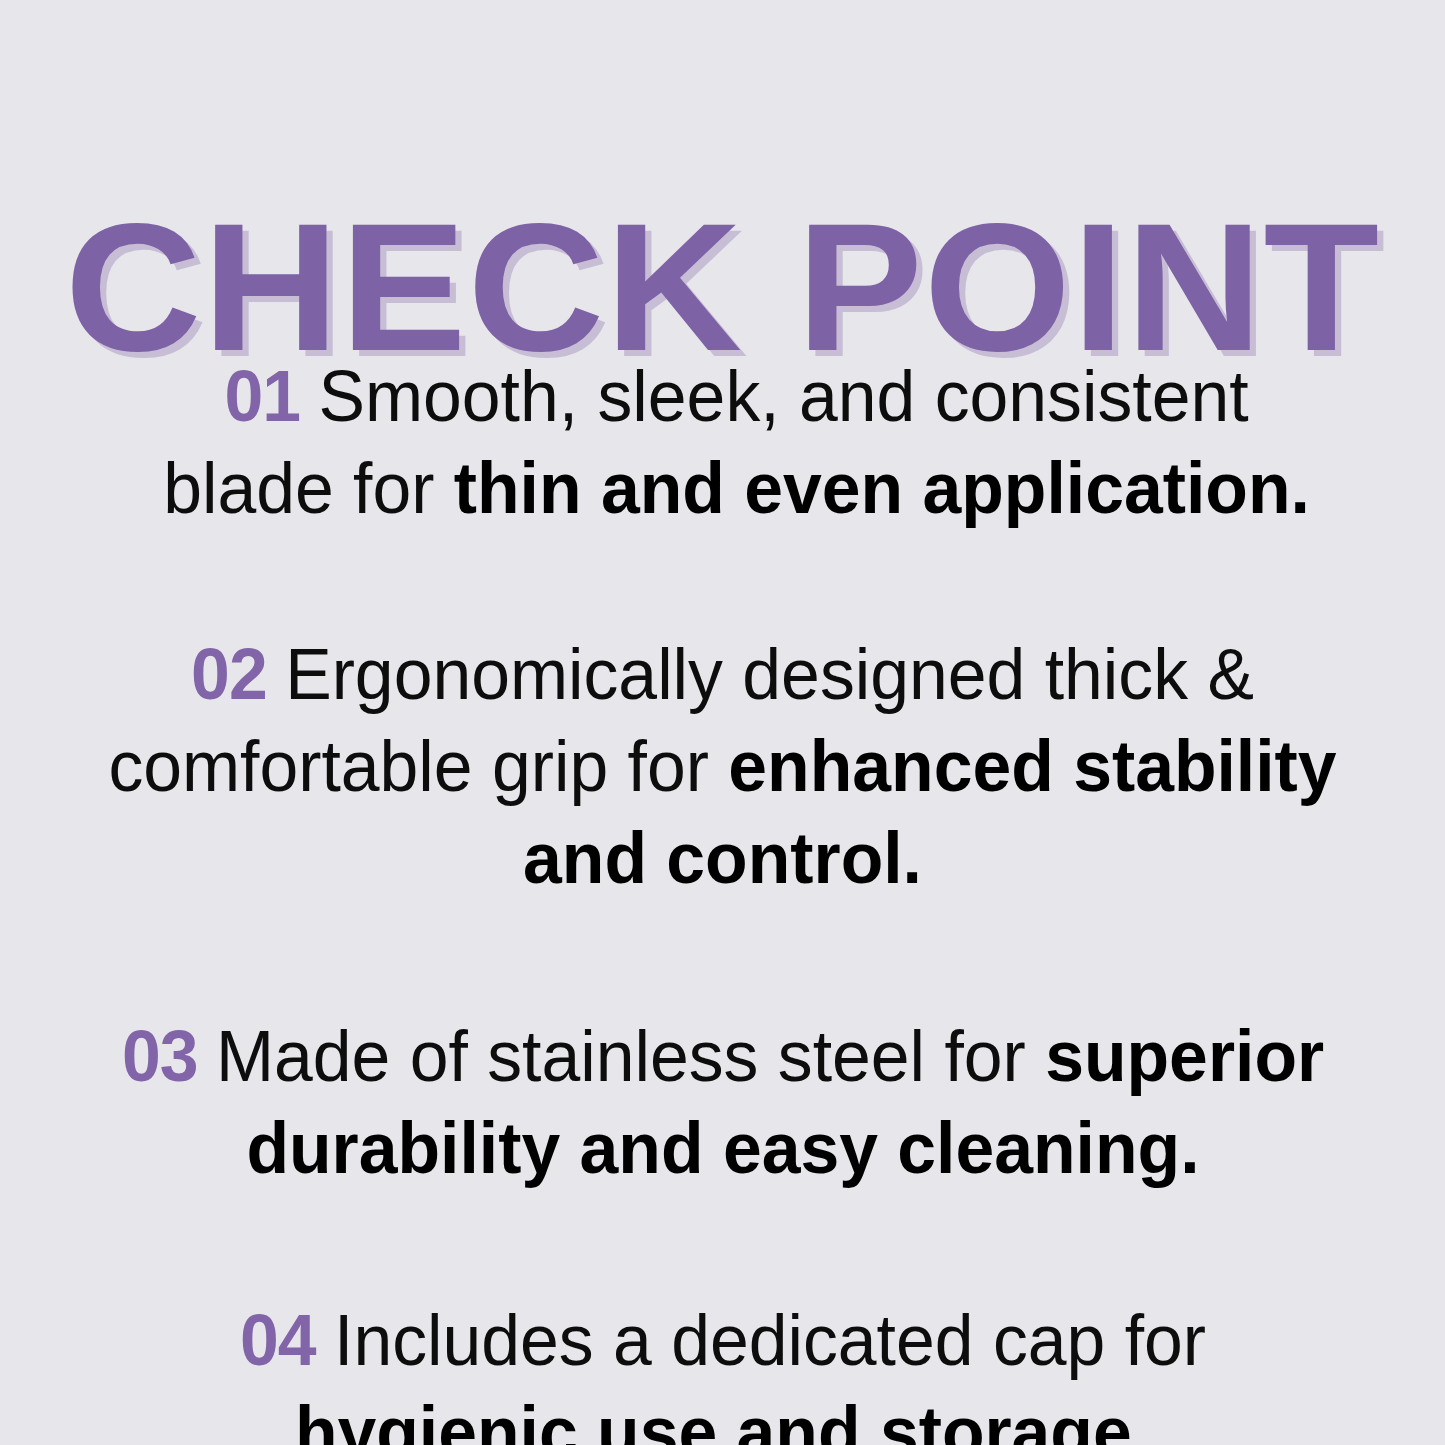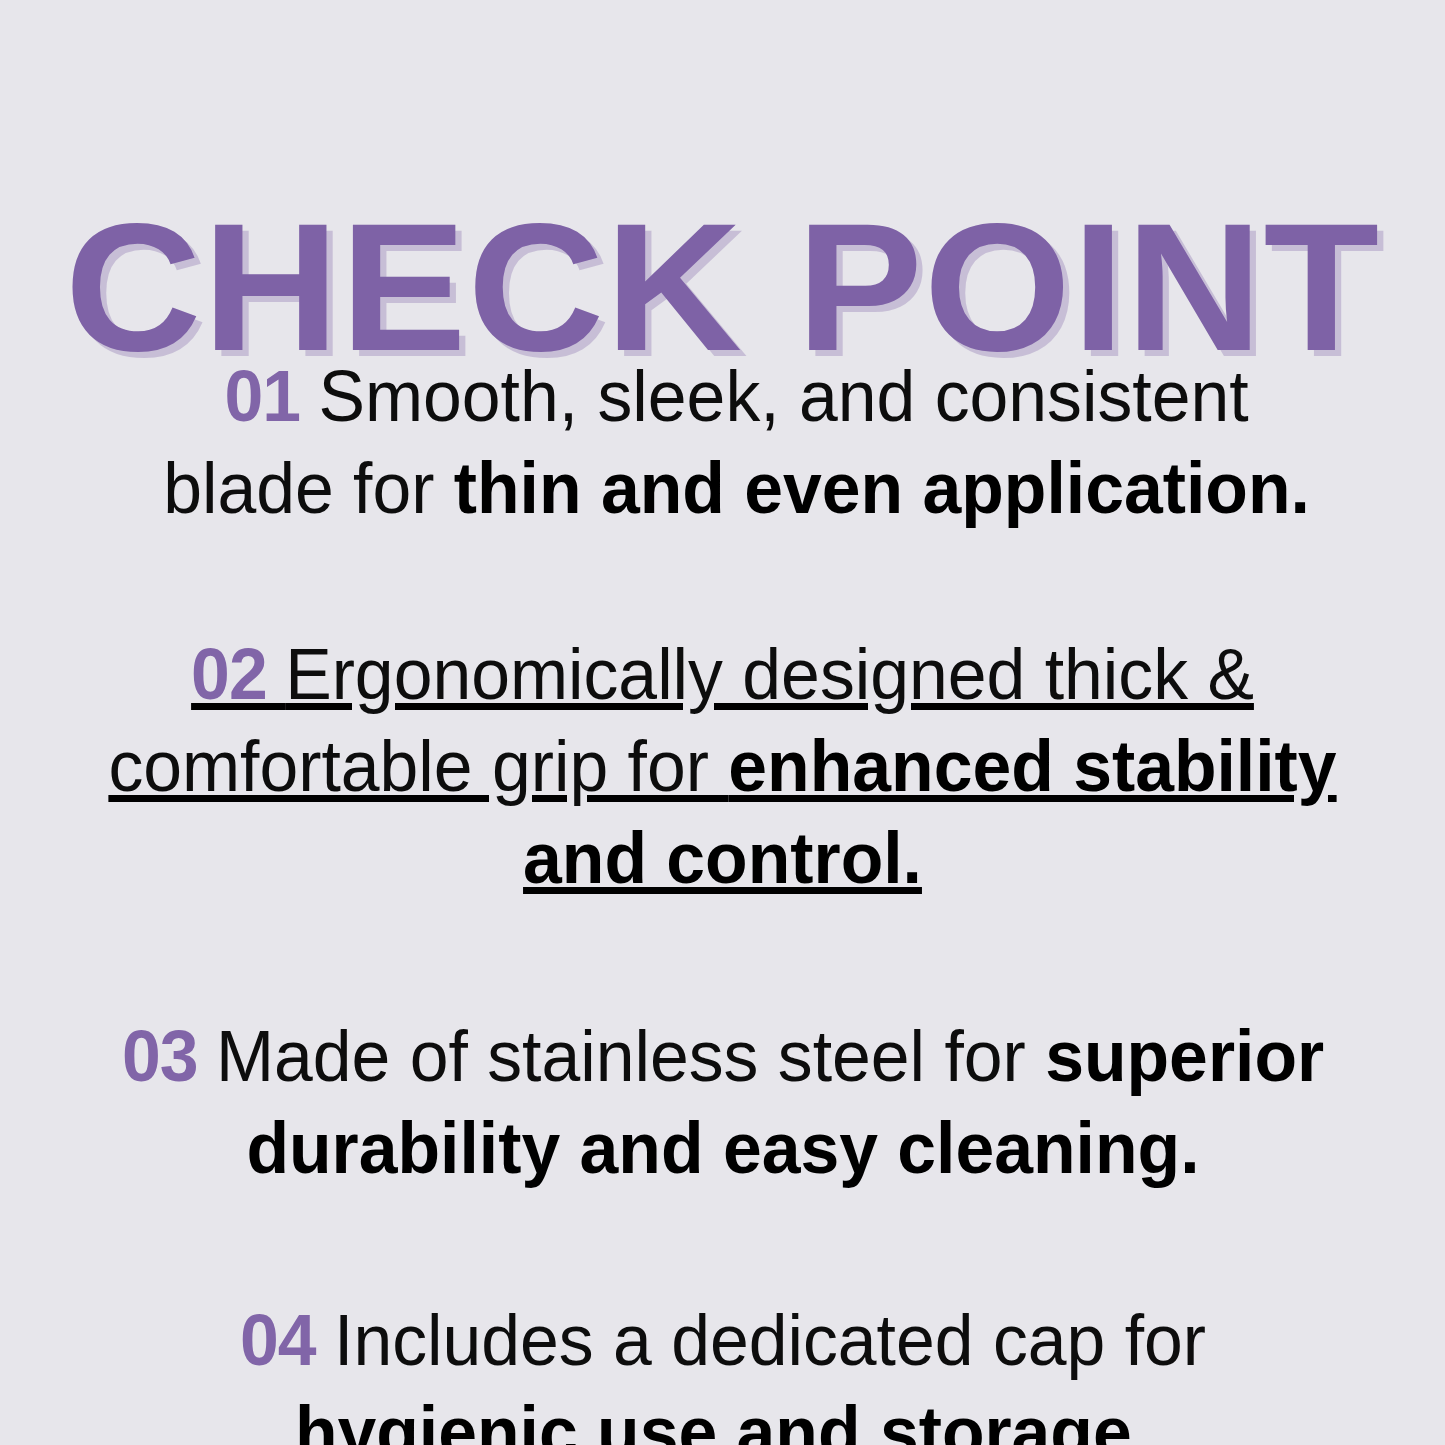--- a/index.html
+++ b/index.html
@@ -87,21 +87,21 @@
     color: #000000;
   }
 
   
   .point-1 .point-text { max-width: 1215px; margin: 0 auto; }
   .point-2 .point-text { max-width: 1430px; margin: 0 auto; }
   .point-3 .point-text { max-width: 1300px; margin: 0 auto; }
   .point-4 .point-text { max-width: 1160px; margin: 0 auto; }
 
   .point-1 { margin-bottom: 94px; padding-left: 36px; }
-  .point-2 { margin-bottom: 106px; text-decoration: underline; }
+  .point-2 { margin-bottom: 106px; }
   .point-3 { margin-bottom: 100px; text-align: center; }
 </style>
 </head>
 <body>
 
 <div class="poster">
 
   <div class="title-wrap">
     <h1 class="title">CHECK POINT</h1>
   </div>

